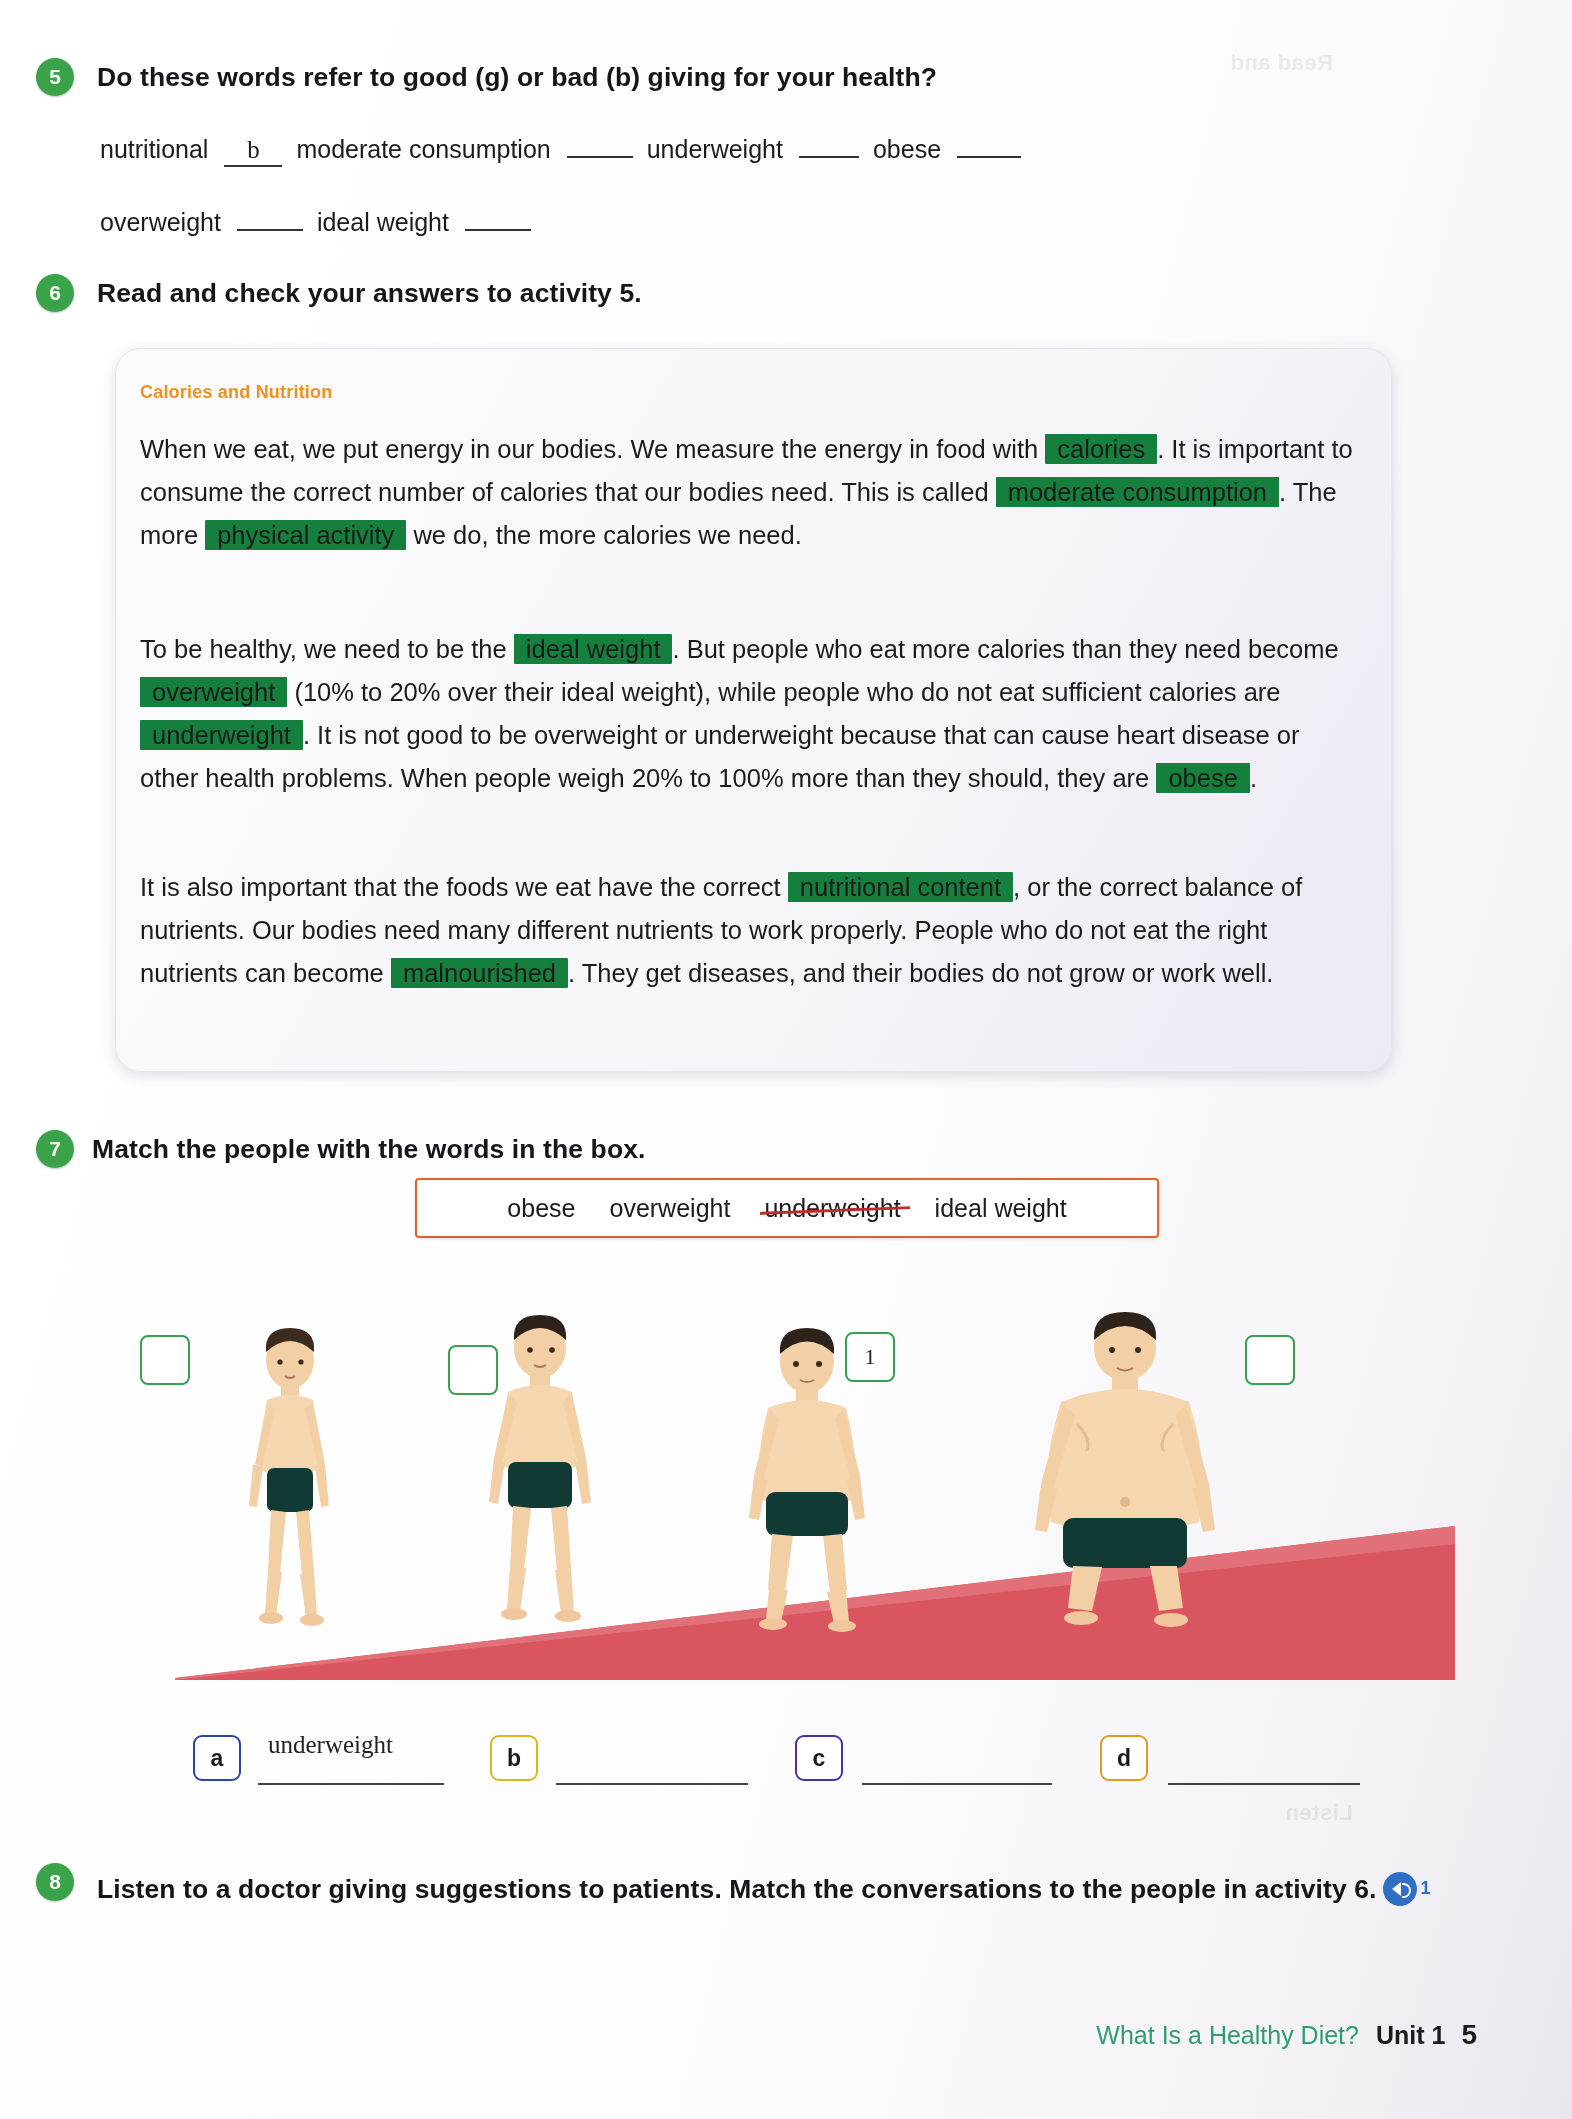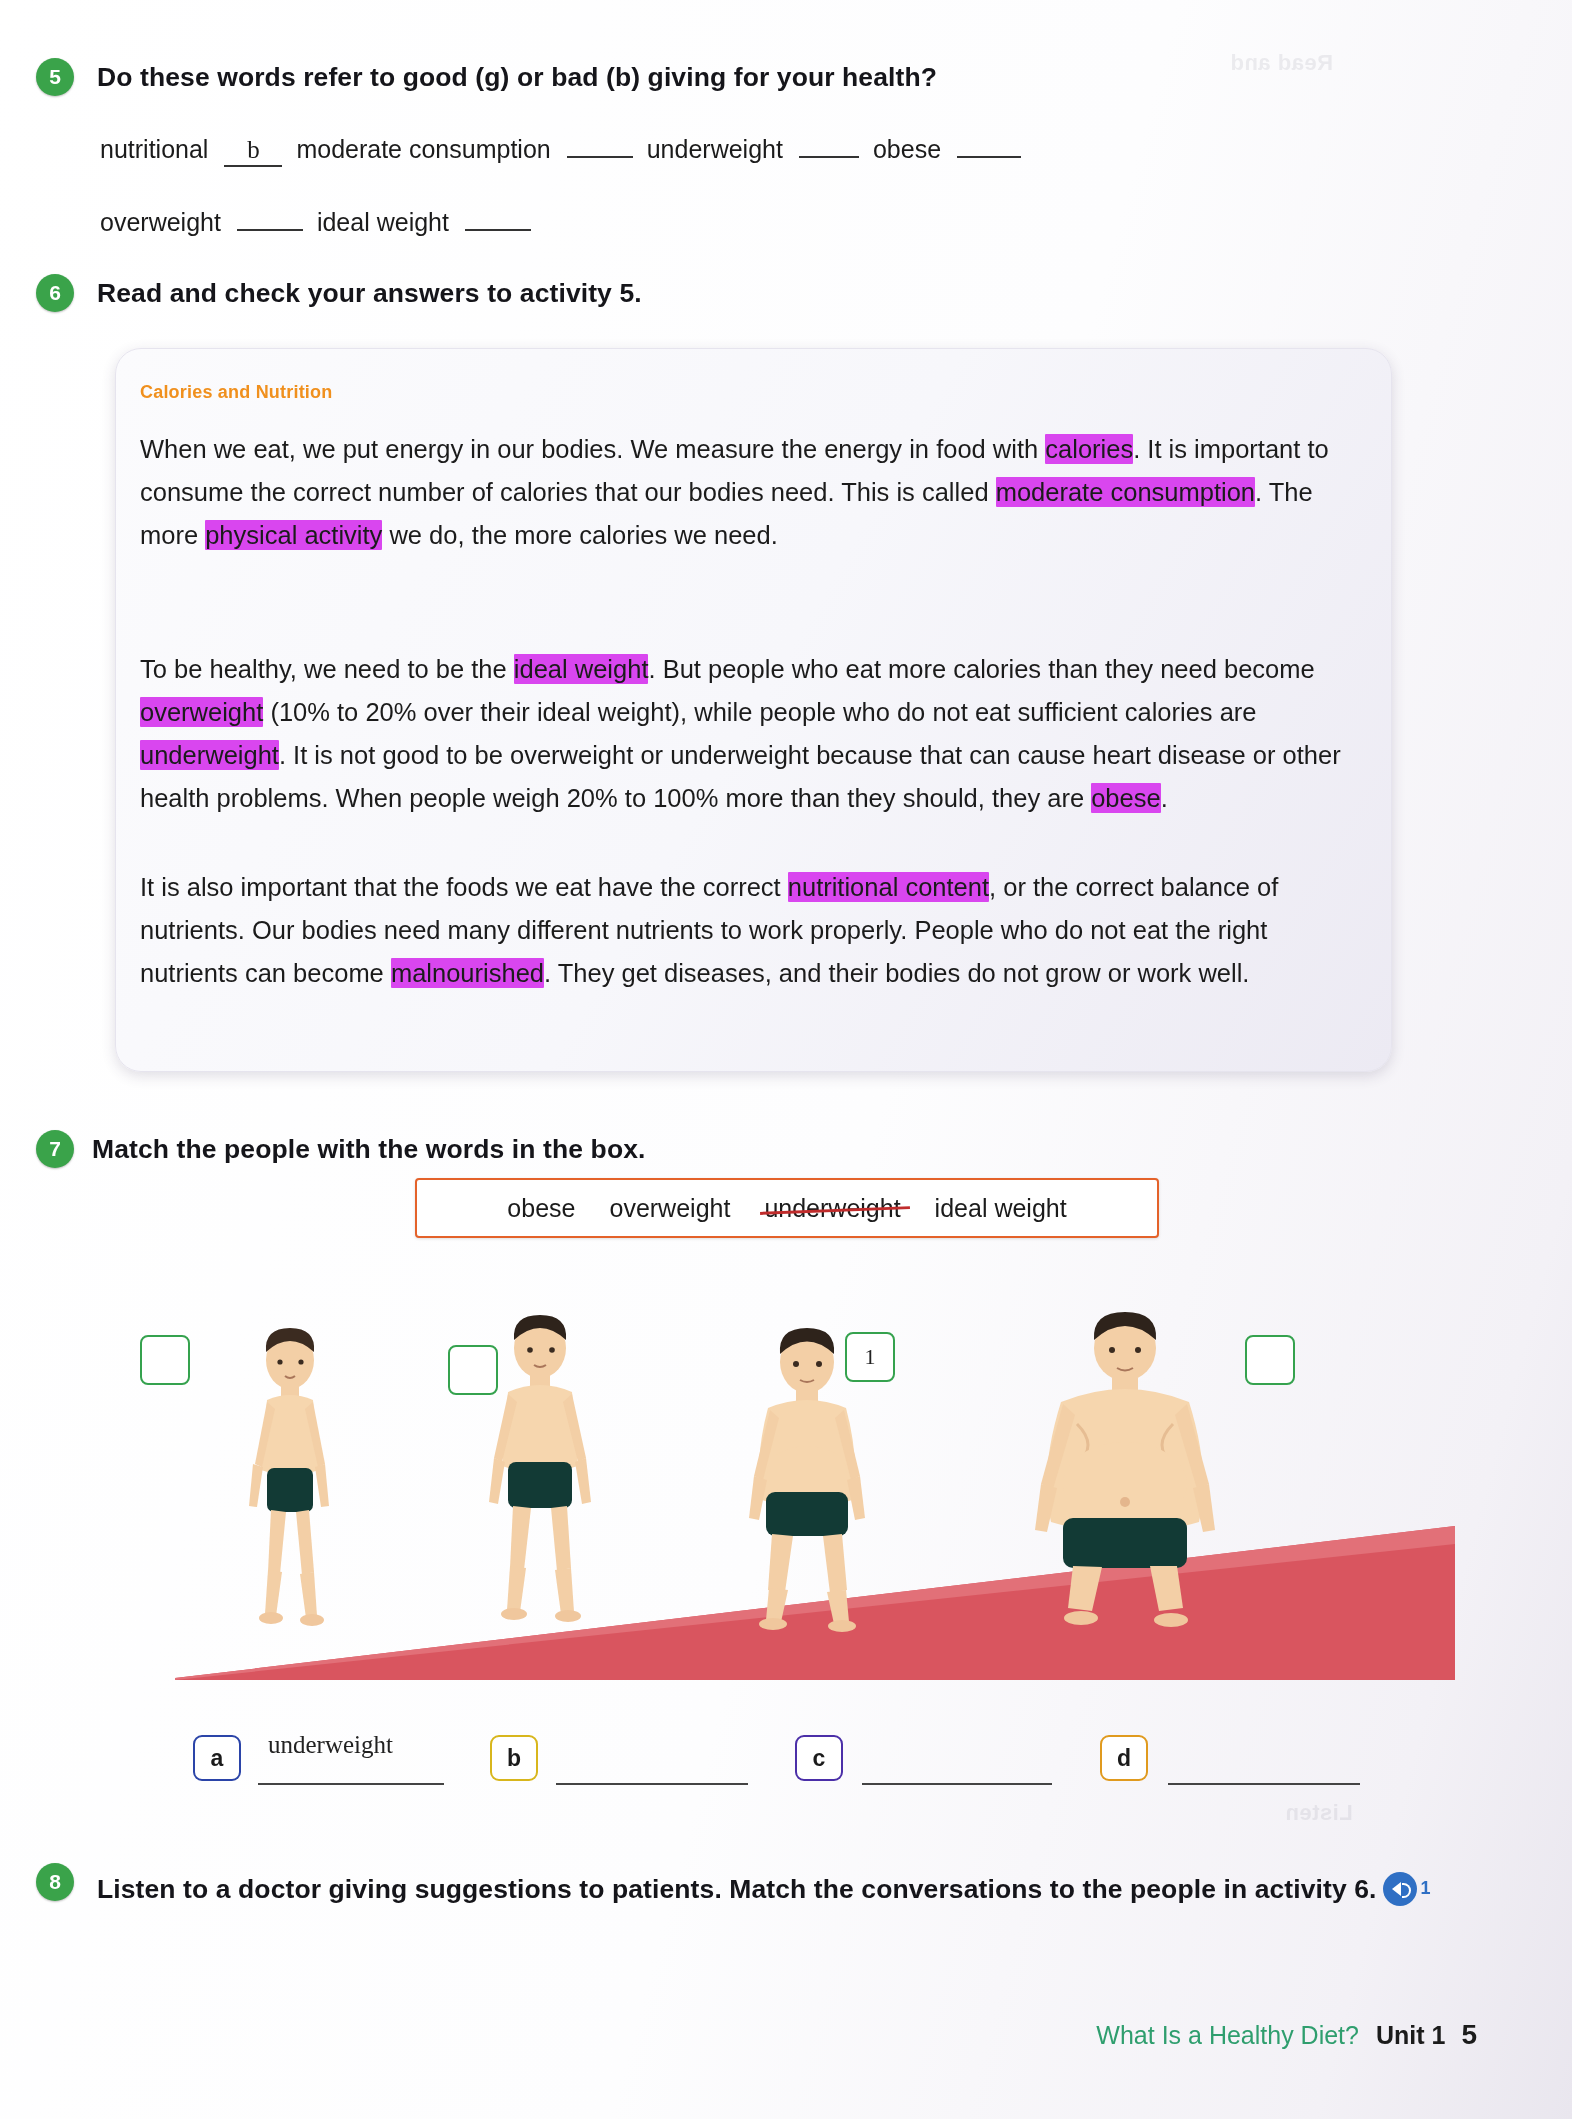--- a/index.html
+++ b/index.html
@@ -103,22 +103,22 @@
   }
   .card-para {
     position: absolute;
     left: 140px;
     width: 1222px;
     font-size: 25.5px;
     line-height: 43px;
     color: #1b1b1b;
   }
   .hl {
-    background: #d946ef;
-    padding: 1px 0;
+    background: #15803d;
+    padding: 1px 12px;
     border-radius: 1px;
   }
 
   
   .wordbox {
     position: absolute;
     left: 415px;
     top: 1178px;
     width: 740px;
     height: 56px;
@@ -258,21 +258,21 @@
 <div class="ex-num" style="left:36px; top:274px;">6</div>
 <div class="ex-title" style="left:97px; top:278px;">Read and check your answers to activity 5.</div>
 
 <div class="card"></div>
 <div class="card-title">Calories and Nutrition</div>
 
 <div class="card-para" style="top:428px;">
   <span>When we eat, we put energy in our bodies. We measure the energy in food with </span><span class="hl">calories</span><span>. It is important to consume the correct number of calories that our bodies need. This is called </span><span class="hl">moderate consumption</span><span>. The more </span><span class="hl">physical activity</span><span> we do, the more calories we need.</span>
 </div>
 
-<div class="card-para" style="top:648px;">
+<div class="card-para" style="top:628px;">
   <span>To be healthy, we need to be the </span><span class="hl">ideal weight</span><span>. But people who eat more calories than they need become </span><span class="hl">overweight</span><span> (10% to 20% over their ideal weight), while people who do not eat sufficient calories are </span><span class="hl">underweight</span><span>. It is not good to be overweight or underweight because that can cause heart disease or other health problems. When people weigh 20% to 100% more than they should, they are </span><span class="hl">obese</span><span>.</span>
 </div>
 
 <div class="card-para" style="top:866px;">
   <span>It is also important that the foods we eat have the correct </span><span class="hl">nutritional content</span><span>, or the correct balance of nutrients. Our bodies need many different nutrients to work properly. People who do not eat the right nutrients can become </span><span class="hl">malnourished</span><span>. They get diseases, and their bodies do not grow or work well.</span>
 </div>
 
 <div class="ex-num" style="left:36px; top:1130px;">7</div>
 <div class="ex-title" style="left:92px; top:1134px;">Match the people with the words in the box.</div>
 

